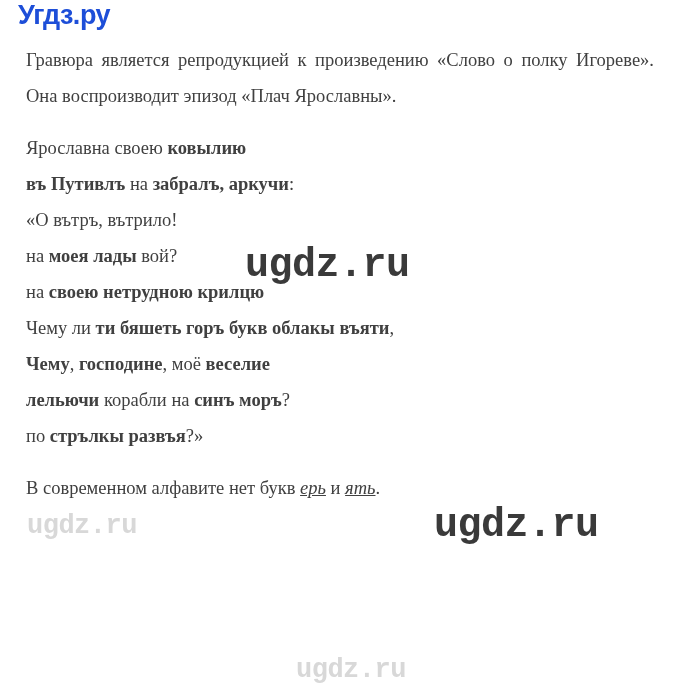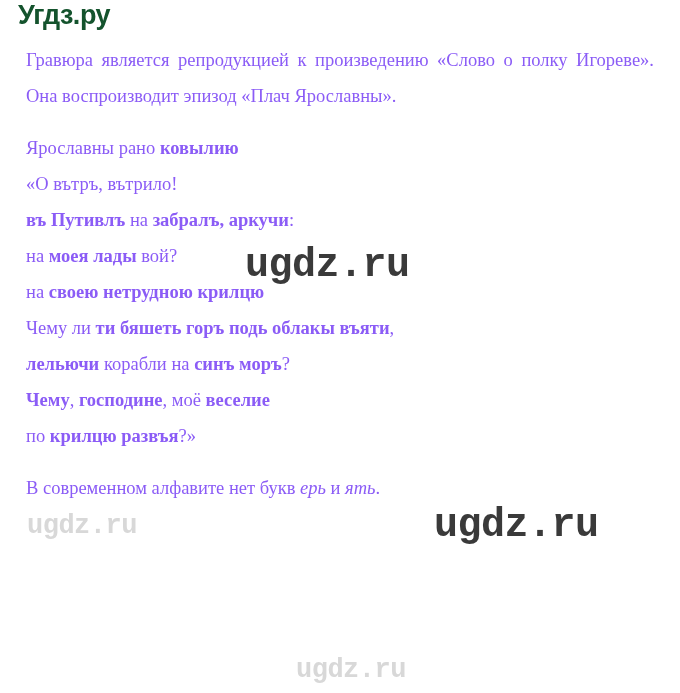--- a/index.html
+++ b/index.html
@@ -20,44 +20,45 @@
     width: 680px;
     height: 693px;
   }
   .site-logo {
     position: absolute;
     left: 18px;
     top: 0px;
     font-family: "Liberation Sans", sans-serif;
     font-size: 27px;
     font-weight: bold;
-    color: #14532d;
+    color: #1d4ed8;
     letter-spacing: -0.5px;
   }
   .content {
     position: absolute;
     left: 26px;
     top: 42px;
     width: 628px;
   }
   p {
     margin: 0 0 0 0;
     font-size: 18.5px;
     line-height: 36px;
-    color: #8b5cf6;
+    color: #404040;
   }
   .para-just {
     text-align: justify;
     text-align-last: left;
   }
   .b {
     font-weight: bold;
   }
   .i {
     font-style: italic;
+    text-decoration: underline;
   }
   .spacer-sm { height: 16px; }
 
   
   .wm {
     position: absolute;
     font-family: Liberation Mono, monospace;
     font-weight: bold;
     color: #3a3a3a;
     pointer-events: none;
@@ -94,29 +95,29 @@
 </head>
 <body>
 
 <div class="page">
 
   <div class="site-logo">Угдз.ру</div>
 
   <div class="content">
       <p class="para-just"><span>Гравюра является репродукцией к произведению «Слово о полку Игореве». Она воспроизводит эпизод «Плач Ярославны».</span></p>
       <div class="spacer-sm"></div>
-      <p><span>Ярославны рано </span><span class="b">ковылию</span></p>
+      <p><span>Ярославна своею </span><span class="b">ковылию</span></p>
+      <p><span class="b"> въ Путивлъ</span><span> на </span><span class="b">забралъ, аркучи</span><span>:</span></p>
       <p><span>«О вътръ, вътрило!</span></p>
-      <p><span class="b"> въ Путивлъ</span><span> на </span><span class="b">забралъ, аркучи</span><span>:</span></p>
       <p><span>на </span><span class="b">моея лады</span><span> вой?</span></p>
       <p><span>на </span><span class="b">своею нетрудною крилцю</span></p>
-      <p><span>Чему ли </span><span class="b">ти бяшеть горъ подь облакы въяти</span><span>,</span></p>
+      <p><span>Чему ли </span><span class="b">ти бяшеть горъ букв облакы въяти</span><span>,</span></p>
+      <p><span class="b">Чему</span><span>, </span><span class="b">господине</span><span>, моё </span><span class="b">веселие</span></p>
       <p><span class="b">лельючи</span><span> корабли на </span><span class="b">синъ моръ</span><span>?</span></p>
-      <p><span class="b">Чему</span><span>, </span><span class="b">господине</span><span>, моё </span><span class="b">веселие</span></p>
-      <p><span>по </span><span class="b">крилцю развъя</span><span>?»</span></p>
+      <p><span>по </span><span class="b">стрълкы развъя</span><span>?»</span></p>
       <div class="spacer-sm"></div>
       <p><span>В современном алфавите нет букв </span><span class="i">ерь</span><span> и </span><span class="i">ять</span><span>.</span></p>
     </div>
 
   <div class="wm wm-1">ugdz.ru</div>
   <div class="wm wm-2 wm-faint">ugdz.ru</div>
   <div class="wm wm-3">ugdz.ru</div>
   <div class="wm wm-4 wm-faint">ugdz.ru</div>
 
 </div>

